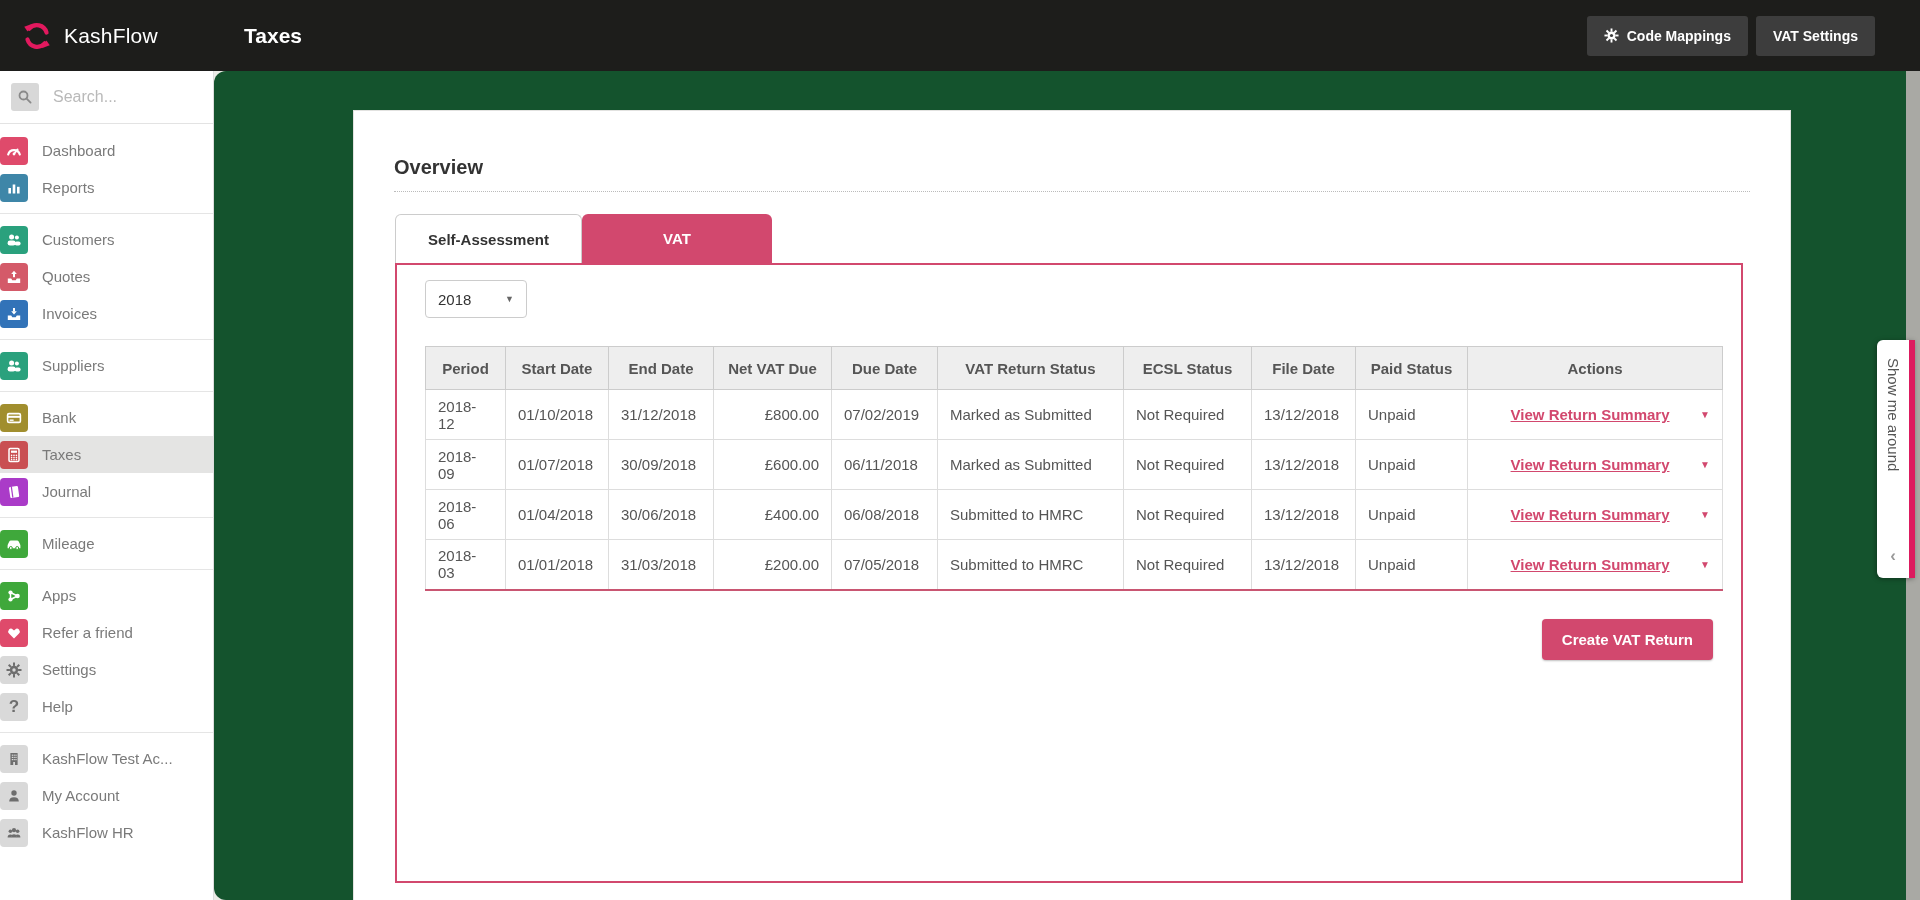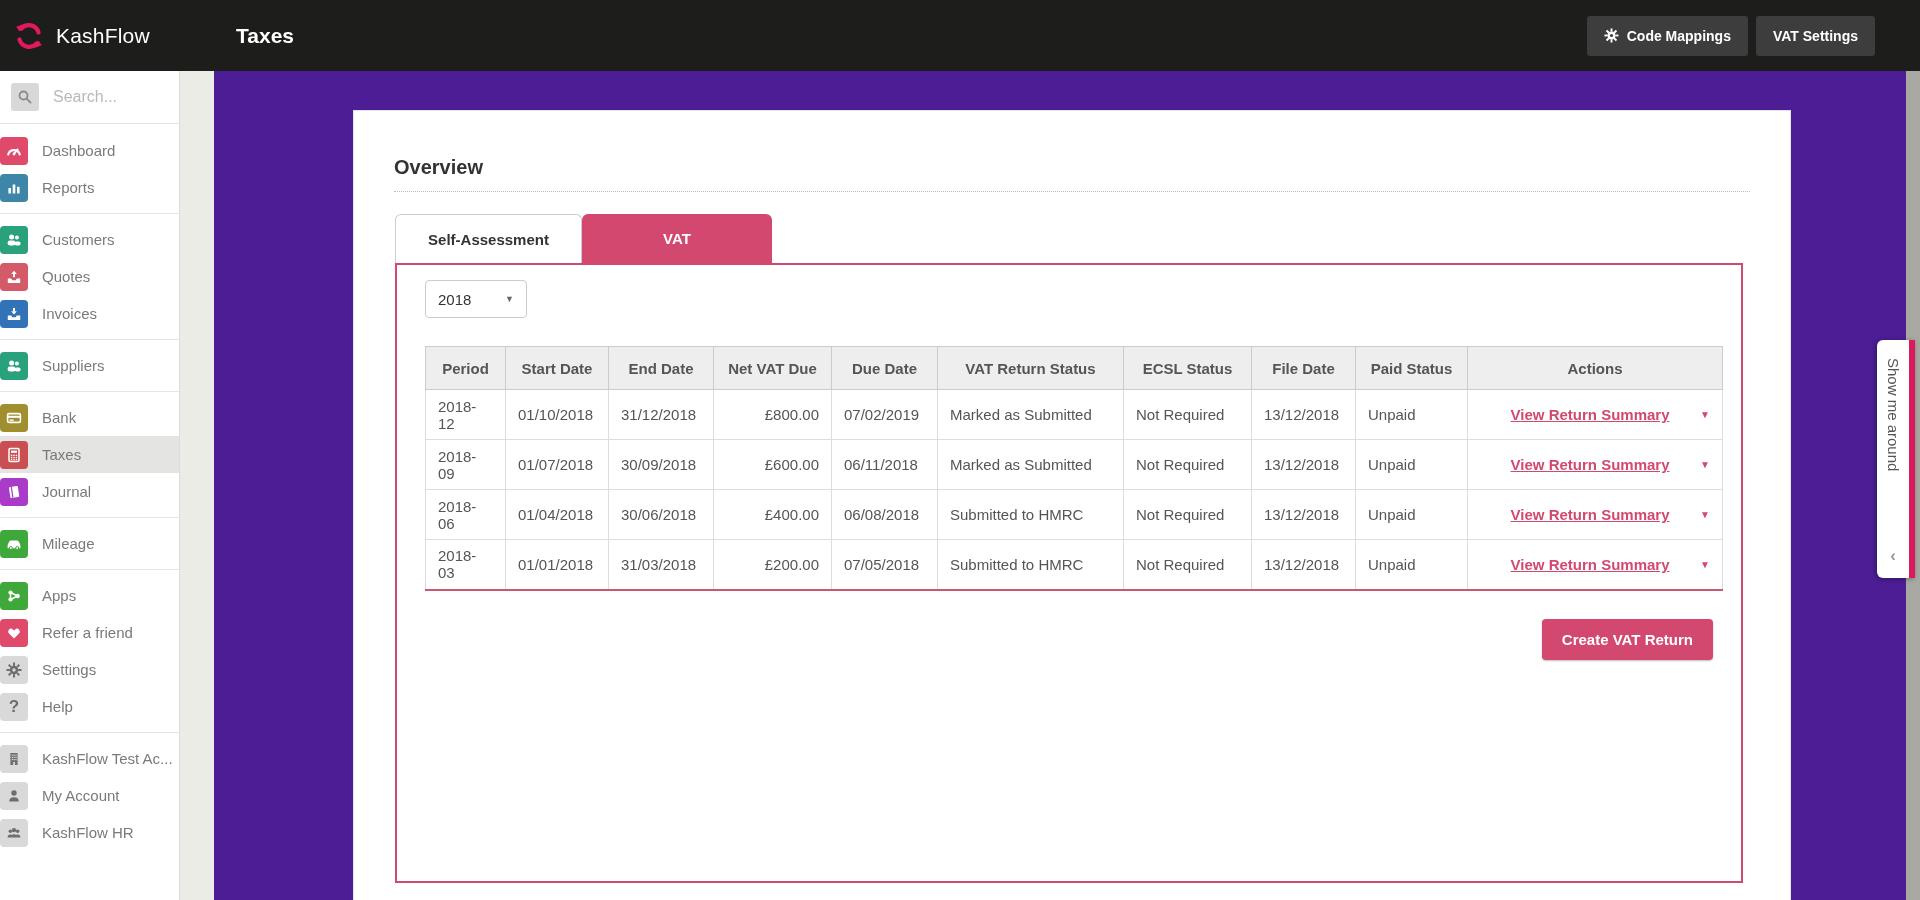--- a/index.html
+++ b/index.html
@@ -1,54 +1,54 @@
 <!DOCTYPE html>
 <html><head>
 <meta charset="utf-8">
 <style>
   * { margin:0; padding:0; box-sizing:border-box; }
   html,body { width:1920px; height:900px; overflow:hidden; background:#ecece7;
     font-family:"Liberation Sans", sans-serif; }
 
   
   .topbar { position:absolute; top:0; left:0; width:1920px; height:71px;
-    background:#1d1d1b; display:flex; align-items:center; z-index:50; }
+    background:#1d1d1b; display:flex; align-items:center; z-index:50;padding-left:8px; }
   .brand { display:flex; align-items:center; gap:12px; padding-left:14px; width:214px; }
   .brand-name { color:#fff; font-size:21px; letter-spacing:.2px; }
   .page-title { color:#fff; font-size:21px; font-weight:bold; margin-left:22px; }
   .topbar-spacer { flex:1; }
   .topbar-btn { background:#3d3d3d; color:#fff; border:none; border-radius:3px;
     height:40px; padding:0 17px; font-size:14px; font-weight:bold;
     font-family:"Liberation Sans",sans-serif; display:flex; align-items:center; gap:8px;
     margin-right:8px; cursor:pointer; }
   .topbar-btn:last-child { margin-right:45px; }
 
   
-  .sidebar { position:absolute; top:71px; left:0; width:180px; height:829px;
+  .sidebar { position:absolute; top:71px; left:0; width:214px; height:829px;
     background:#fff; border-right:1px solid #ddd; z-index:40; }
   .search-row { height:53px; display:flex; align-items:center; padding-left:11px;
     border-bottom:1px solid #e3e3e3; }
   .search-iconbox { width:28px; height:28px; background:#d8d8d8; border-radius:3px;
     display:flex; align-items:center; justify-content:center; flex:0 0 28px; }
   .search-input { border:none; outline:none; font-size:16px; margin-left:14px;
     width:140px; color:#555; font-family:"Liberation Sans",sans-serif; background:transparent; }
   .search-input::placeholder { color:#b9b9b9; }
   .nav { padding-top:8px; }
   .nav-item { height:37px; display:flex; align-items:center; 
     cursor:pointer; }
   .nav-item.selected { background:#e4e4e3; }
   .nav-iconbox { width:28px; height:28px; border-radius:4px; display:flex;
     align-items:center; justify-content:center; flex:0 0 28px; }
   .nav-label { color:#7a7a7a; font-size:15px; margin-left:14px; white-space:nowrap; }
   .nav-divider { border-top:1px solid #e5e5e5; margin:7px 0; }
   .glyph { font-size:17px; color:#6e6e6e; font-weight:bold; line-height:1; }
 
   
   .main { position:absolute; top:71px; left:214px; width:1706px; height:829px;
-    background:#4c1d95; }
+    background:#14532d;border-radius:12px; }
   .card { position:absolute; left:139px; top:39px; width:1438px; height:840px;
     background:#fff; border:1px solid #e2e2e0; }
   .section-title { font-size:20px; font-weight:bold; color:#333;
     margin:45px 40px 0 40px; }
   .dotted-sep { border-bottom:1px dotted #bbb; margin:12px 40px 0 40px; }
 
   .tabs { display:flex; margin:22px 0 0 41px; position:relative; z-index:2; }
   .tab { height:49px; display:flex; align-items:center; justify-content:center;
     font-size:15px; font-weight:bold; border-radius:6px 6px 0 0; cursor:pointer; }
   .tab.inactive { width:187px; background:#fff; border:1px solid #ccc;

